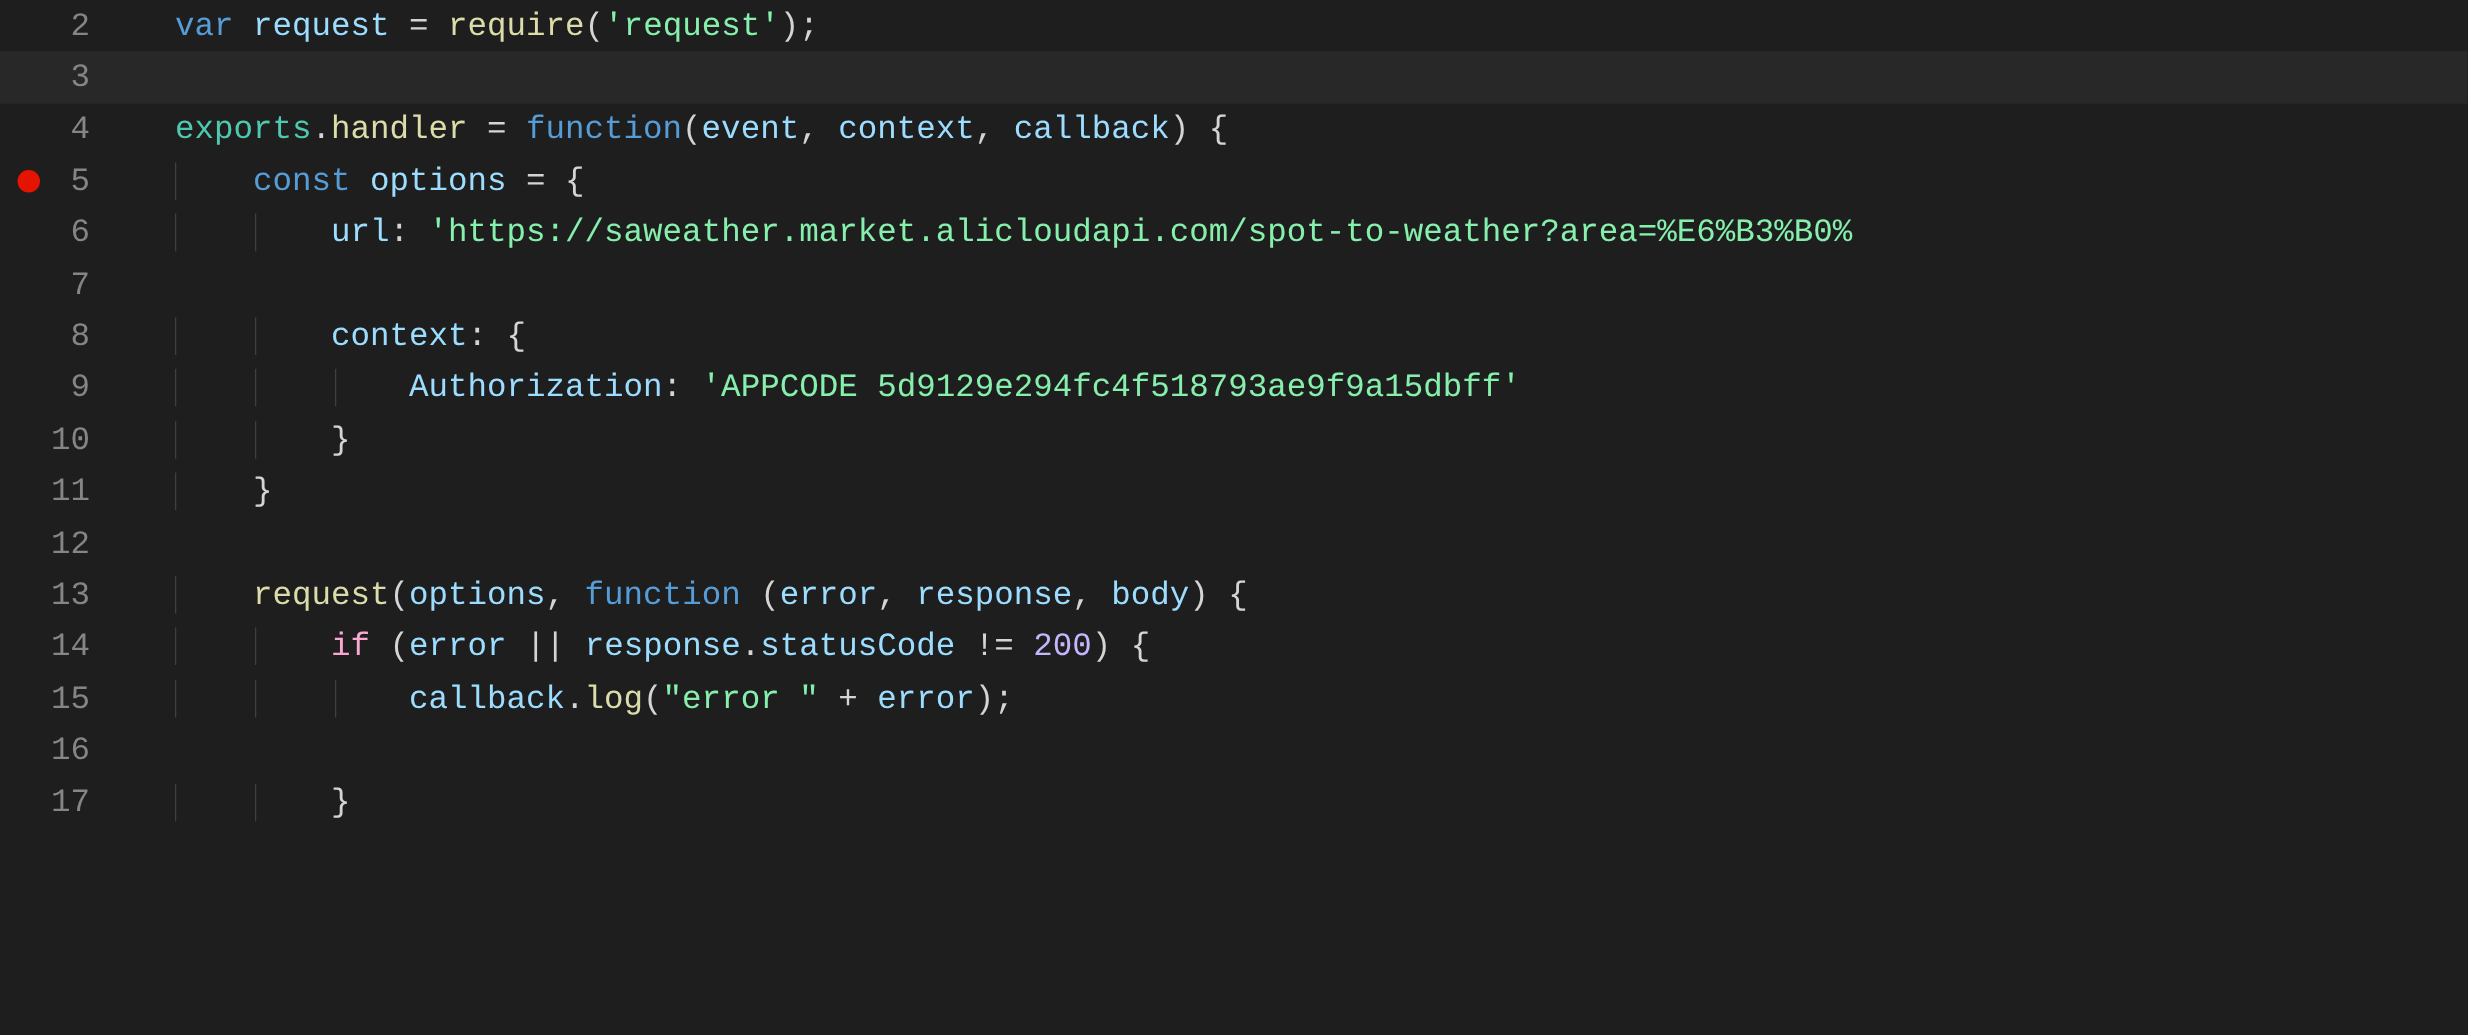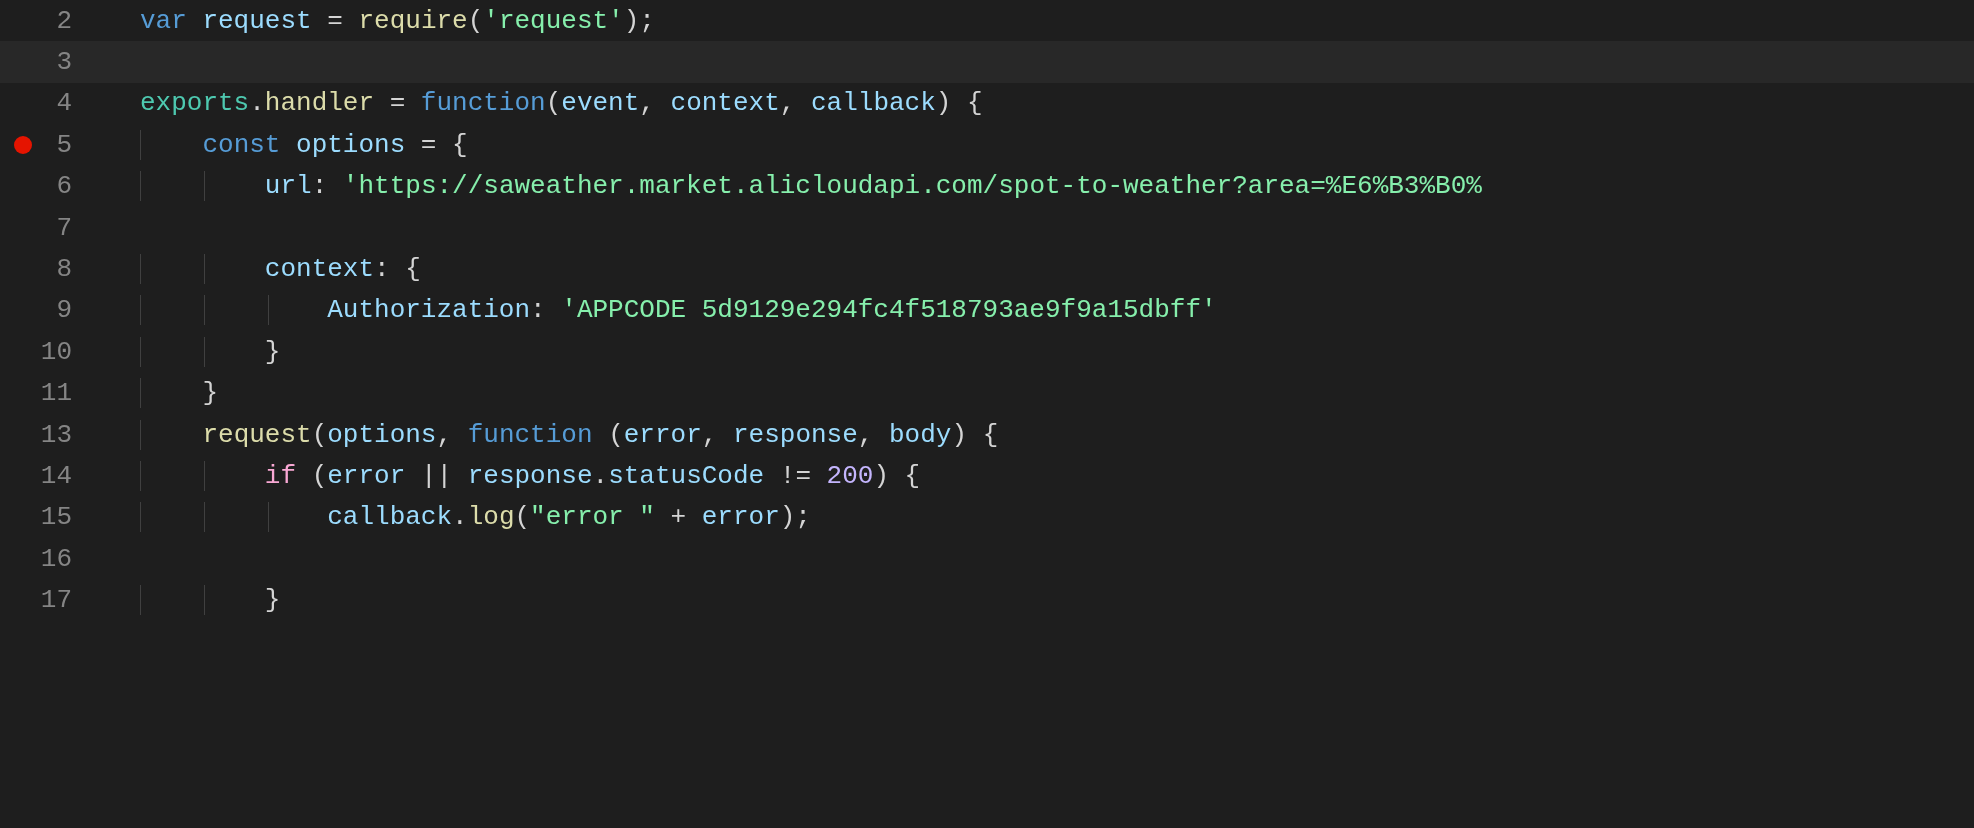--- a/index.html
+++ b/index.html
@@ -158,20 +158,24 @@
   <div class="line">
     <div class="gutter">10</div>
     <div class="code indent-guide ig2"><span>        </span><span class="paren">}</span></div>
   </div>
 
   <div class="line">
     <div class="gutter">11</div>
     <div class="code indent-guide ig1"><span>    </span><span class="paren">}</span></div>
   </div>
 
+  <div class="line">
+    <div class="gutter">12</div>
+    <div class="code indent-guide ig1"></div>
+  </div>
 
   <div class="line">
     <div class="gutter">13</div>
     <div class="code indent-guide ig1"><span>    </span><span class="func-yellow">request</span><span class="paren">(</span><span class="var-light">options</span><span class="op">, </span><span class="kw-blue">function</span><span> </span><span class="paren">(</span><span class="var-light">error</span><span class="op">, </span><span class="var-light">response</span><span class="op">, </span><span class="var-light">body</span><span class="paren">)</span><span class="paren"> {</span></div>
   </div>
 
   <div class="line">
     <div class="gutter">14</div>
     <div class="code indent-guide ig2"><span>        </span><span class="kw-purple">if</span><span> </span><span class="paren">(</span><span class="var-light">error</span><span class="op"> || </span><span class="var-light">response</span><span class="op">.</span><span class="var-light">statusCode</span><span class="op"> != </span><span class="num-green">200</span><span class="paren">)</span><span class="paren"> {</span></div>
   </div>

